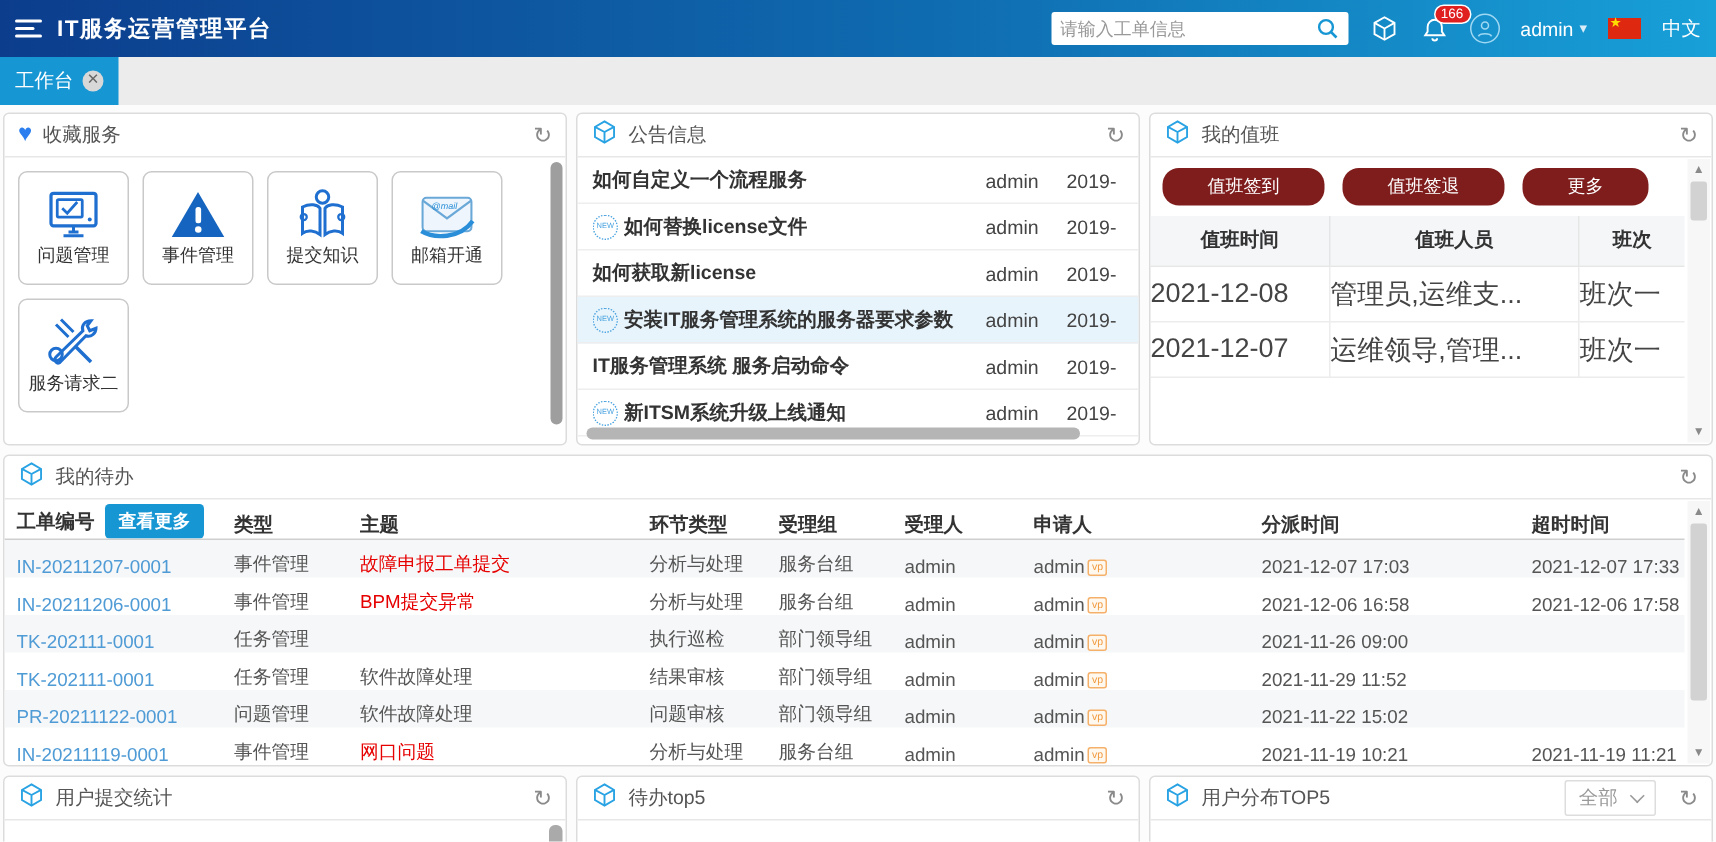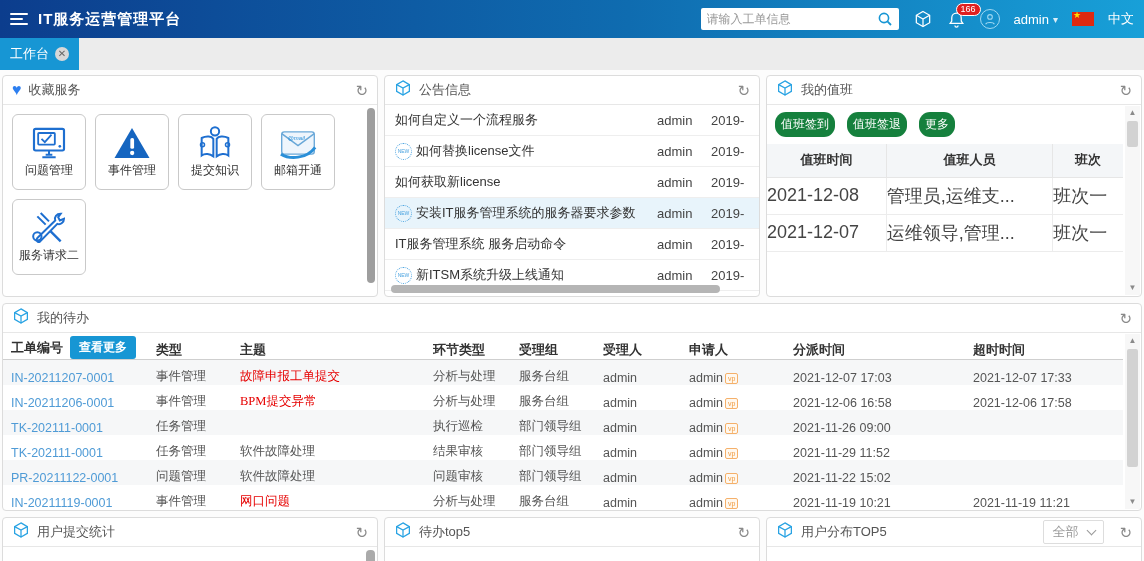--- a/index.html
+++ b/index.html
@@ -59,30 +59,30 @@
   .vscroll-dark .thumb { width:8px; height:96%; background:#9e9e9e; border-radius:4px; }
 
   
   .ann-list { }
   .ann-item { height:31px; display:flex; align-items:center; gap:4px; padding:0 10px;
     border-bottom:1px solid #eee; font-size:13px; color:#333; cursor:pointer; }
   .ann-item.hl { background:#e8f4fb; }
   .new-badge { width:17px; height:17px; border:1px dotted #4aa3e0; color:#4aa3e0;
     border-radius:50%; font-size:5px; display:flex; align-items:center; justify-content:center;
     flex:none; }
-  .ann-text { flex:1; white-space:nowrap; overflow:hidden; }
+  .ann-text { flex:1; white-space:nowrap; overflow:hidden;font-weight:bold; }
   .ann-author { width:50px; color:#444; flex:none; }
   .ann-date { width:38px; color:#444; flex:none; white-space:nowrap; overflow:hidden; }
   .hscroll { position:absolute; left:6px; bottom:3px; height:8px; width:88%; }
   .hscroll .thumb { height:8px; width:100%; background:#b5b5b5; border-radius:4px; }
 
   
   .duty-buttons { padding:7px 8px; display:flex; gap:12px; }
-  .pill-btn { background:#15803d; color:#fff; border:none; font-size:12px;
-    padding:4px 6px; border-radius:11px; cursor:pointer; font-family:inherit; }
+  .pill-btn { background:#7f1d1d; color:#fff; border:none; font-size:12px;
+    padding:4px 30px; border-radius:11px; cursor:pointer; font-family:inherit; }
   .duty-table { width:calc(100% - 18px); border-collapse:collapse; }
   .duty-table th { background:#f4f6f8; font-size:13px; color:#333; font-weight:bold;
     height:33px; border:1px solid #e6e6e6; border-top:none; border-left:none; }
   .duty-table th:last-child { border-right:none; }
   .duty-table td { font-size:18px; color:#444; height:37px;
     border:1px solid #ececec; border-top:none; border-left:none; }
   .duty-table td:last-child { border-right:none; }
   .vscroll-arrows { position:absolute; right:1px; top:30px; bottom:1px; width:15px;
     background:#f7f7f7; display:flex; flex-direction:column; align-items:center; }
   .vscroll-arrows .arr { color:#8a8a8a; font-size:8px; line-height:14px; cursor:pointer; }
@@ -93,25 +93,25 @@
   .todo-panel { height:208px; }
   .todo-head { display:flex; align-items:flex-end; height:27px; border-bottom:1px solid #cfcfcf;
     padding-left:8px; font-size:13px; font-weight:bold; color:#333;
     width:calc(100% - 18px); }
   .todo-row { display:flex; align-items:flex-end; height:25px; padding-left:8px;
     font-size:12.5px; color:#555; width:calc(100% - 18px); }
   .todo-row:nth-child(odd) { background:#f6f7f8; }
   .col { overflow:hidden; white-space:nowrap; padding-right:6px; display:flex;
     align-items:center; gap:7px; }
   .c1{width:145px;} .c2{width:84px;} .c3{width:193px;} .c4{width:86px;}
-  .c5{width:84px;} .c6{width:86px;} .c7{width:104px;} .c8{width:180px;} .c9{flex:1;}
+  .c5{width:84px;} .c6{width:86px;} .c7{width:104px;} .c8{width:180px;margin-left:48px;} .c9{flex:1;}
   .small-btn { background:#1796d4; color:#fff; border:none; font-size:12px; font-weight:bold;
     padding:3px 9px; border-radius:3px; cursor:pointer; font-family:inherit; }
   .link { color:#4f9bd6; cursor:pointer; }
-  .red { color:#e60000;font-family:Liberation Serif, serif; }
+  .red { color:#e60000; }
   .vip { border:1px solid #f5b06a; background:#fff8ef; color:#f09a3e; font-size:7px;
     line-height:9px; padding:0 2px; border-radius:2px; margin-left:2px; }
 
   
   .row3 .panel { flex:1; height:140px; }
   .select-box { margin-left:auto; border:1px solid #ddd; border-radius:2px; height:24px;
     display:flex; align-items:center; gap:10px; padding:0 8px; color:#999; font-size:13px;
     cursor:pointer; }
   .chev { width:7px; height:7px; border-right:1.5px solid #999; border-bottom:1.5px solid #999;
     transform:rotate(45deg); margin-top:-3px; }

